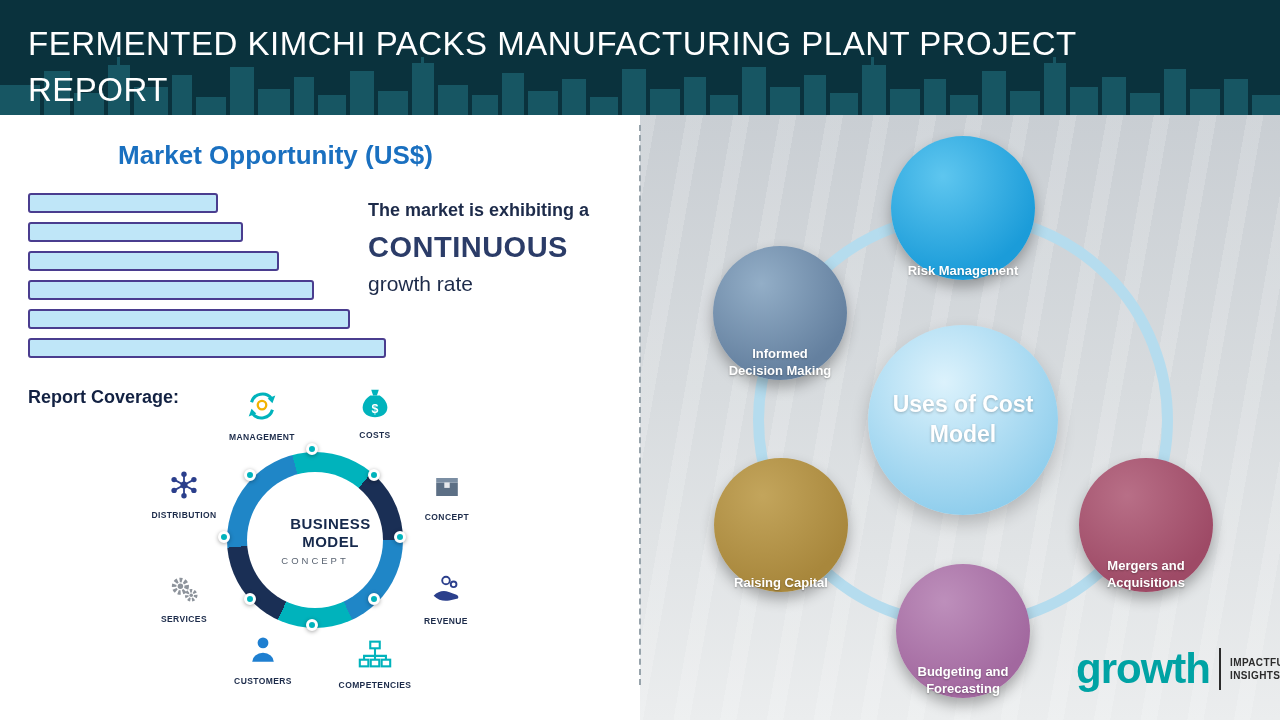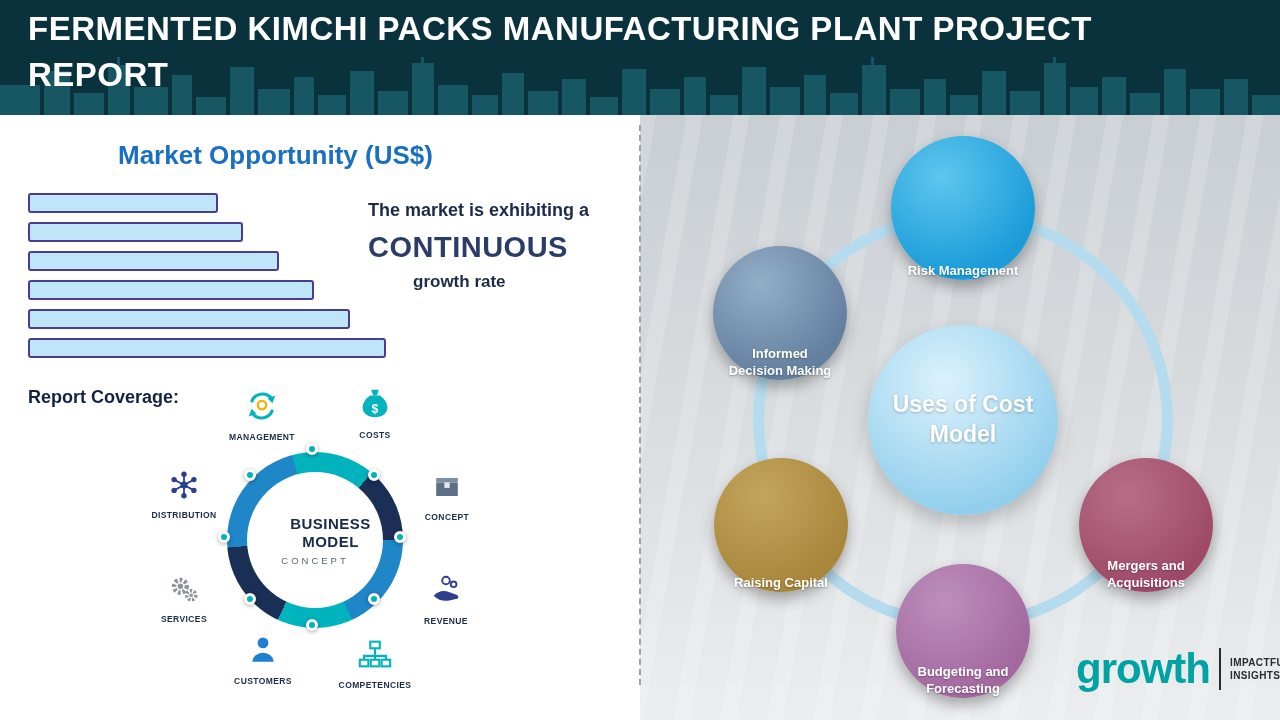--- a/index.html
+++ b/index.html
@@ -10,22 +10,22 @@
   }
   .page { position:absolute; inset:0; }
 
   
   .header {
     position:absolute; left:0; top:0; width:1280px; height:115px;
     background:var(--header-bg,#0a323d); overflow:hidden;
   }
   .skyline { position:absolute; left:0; bottom:0; width:1280px; height:58px; z-index:1; }
   .title {
-    position:absolute; left:28px; top:6px; width:1080px; z-index:2;
-    color:#fff; font-size:33px; font-weight:700; line-height:1.38; letter-spacing:.5px;
+    position:absolute; left:28px; top:21px; width:1080px; z-index:2;
+    color:#fff; font-size:33px; font-weight:400; line-height:1.38; letter-spacing:.5px;
   }
 
   
   .left-panel  { position:absolute; left:0; top:115px; width:640px; height:605px; background:#fff; }
   .left-strip  { position:absolute; left:0; top:115px; width:20px; height:605px;
                  background:linear-gradient(180deg,#c9ced3,#dfe2e4); }
   .right-panel { position:absolute; left:640px; top:115px; width:640px; height:605px; overflow:hidden;
                  background:linear-gradient(180deg,#c9ced3 0%,#d7dbde 45%,#ebedee 100%); }
   .right-panel::before { content:""; position:absolute; inset:0;
                  background:repeating-linear-gradient(100deg, rgba(255,255,255,.16) 0 16px, rgba(0,0,0,0) 16px 46px); }
@@ -34,21 +34,21 @@
   
   .section-title { position:absolute; left:118px; top:25px; font-size:26px; font-weight:800; color:var(--accent-blue,#1a70c0); }
   .bars { position:absolute; left:28px; top:78px; }
   .bar {
     height:20px; margin-bottom:9px; width:0;
     background:var(--bar-fill,#bfe6f8); border:2px solid var(--bar-border,#4a3d8f); border-radius:3px;
   }
   .annotation { position:absolute; left:368px; top:85px; width:265px; color:var(--navy,#1d2b4a); }
   .annotation .l1 { font-size:18px; font-weight:700; }
   .annotation .emph { font-size:29px; font-weight:800; color:var(--emphasis-navy,#2b3c68); margin-top:10px; letter-spacing:.5px; }
-  .annotation .l2 { font-size:17px; font-weight:700; margin-top:8px;margin-left:45px; }
+  .annotation .l2 { font-size:21px; font-weight:400; margin-top:8px; }
   .coverage { position:absolute; left:28px; top:272px; font-size:18px; font-weight:800; color:#122142; }
 
   
   .bm { position:absolute; left:0; top:0; width:640px; height:605px; }
   .bm-ring {
     position:absolute; left:227px; top:337px; width:176px; height:176px; border-radius:50%;
     background:conic-gradient(from -15deg,
       var(--teal,#00b3bc) 0 55deg, #1a2f55 55deg 105deg, #1f86c7 105deg 170deg,
       var(--teal,#00b3bc) 170deg 220deg, #1a2f55 220deg 280deg, #1f86c7 280deg 360deg);
   }

